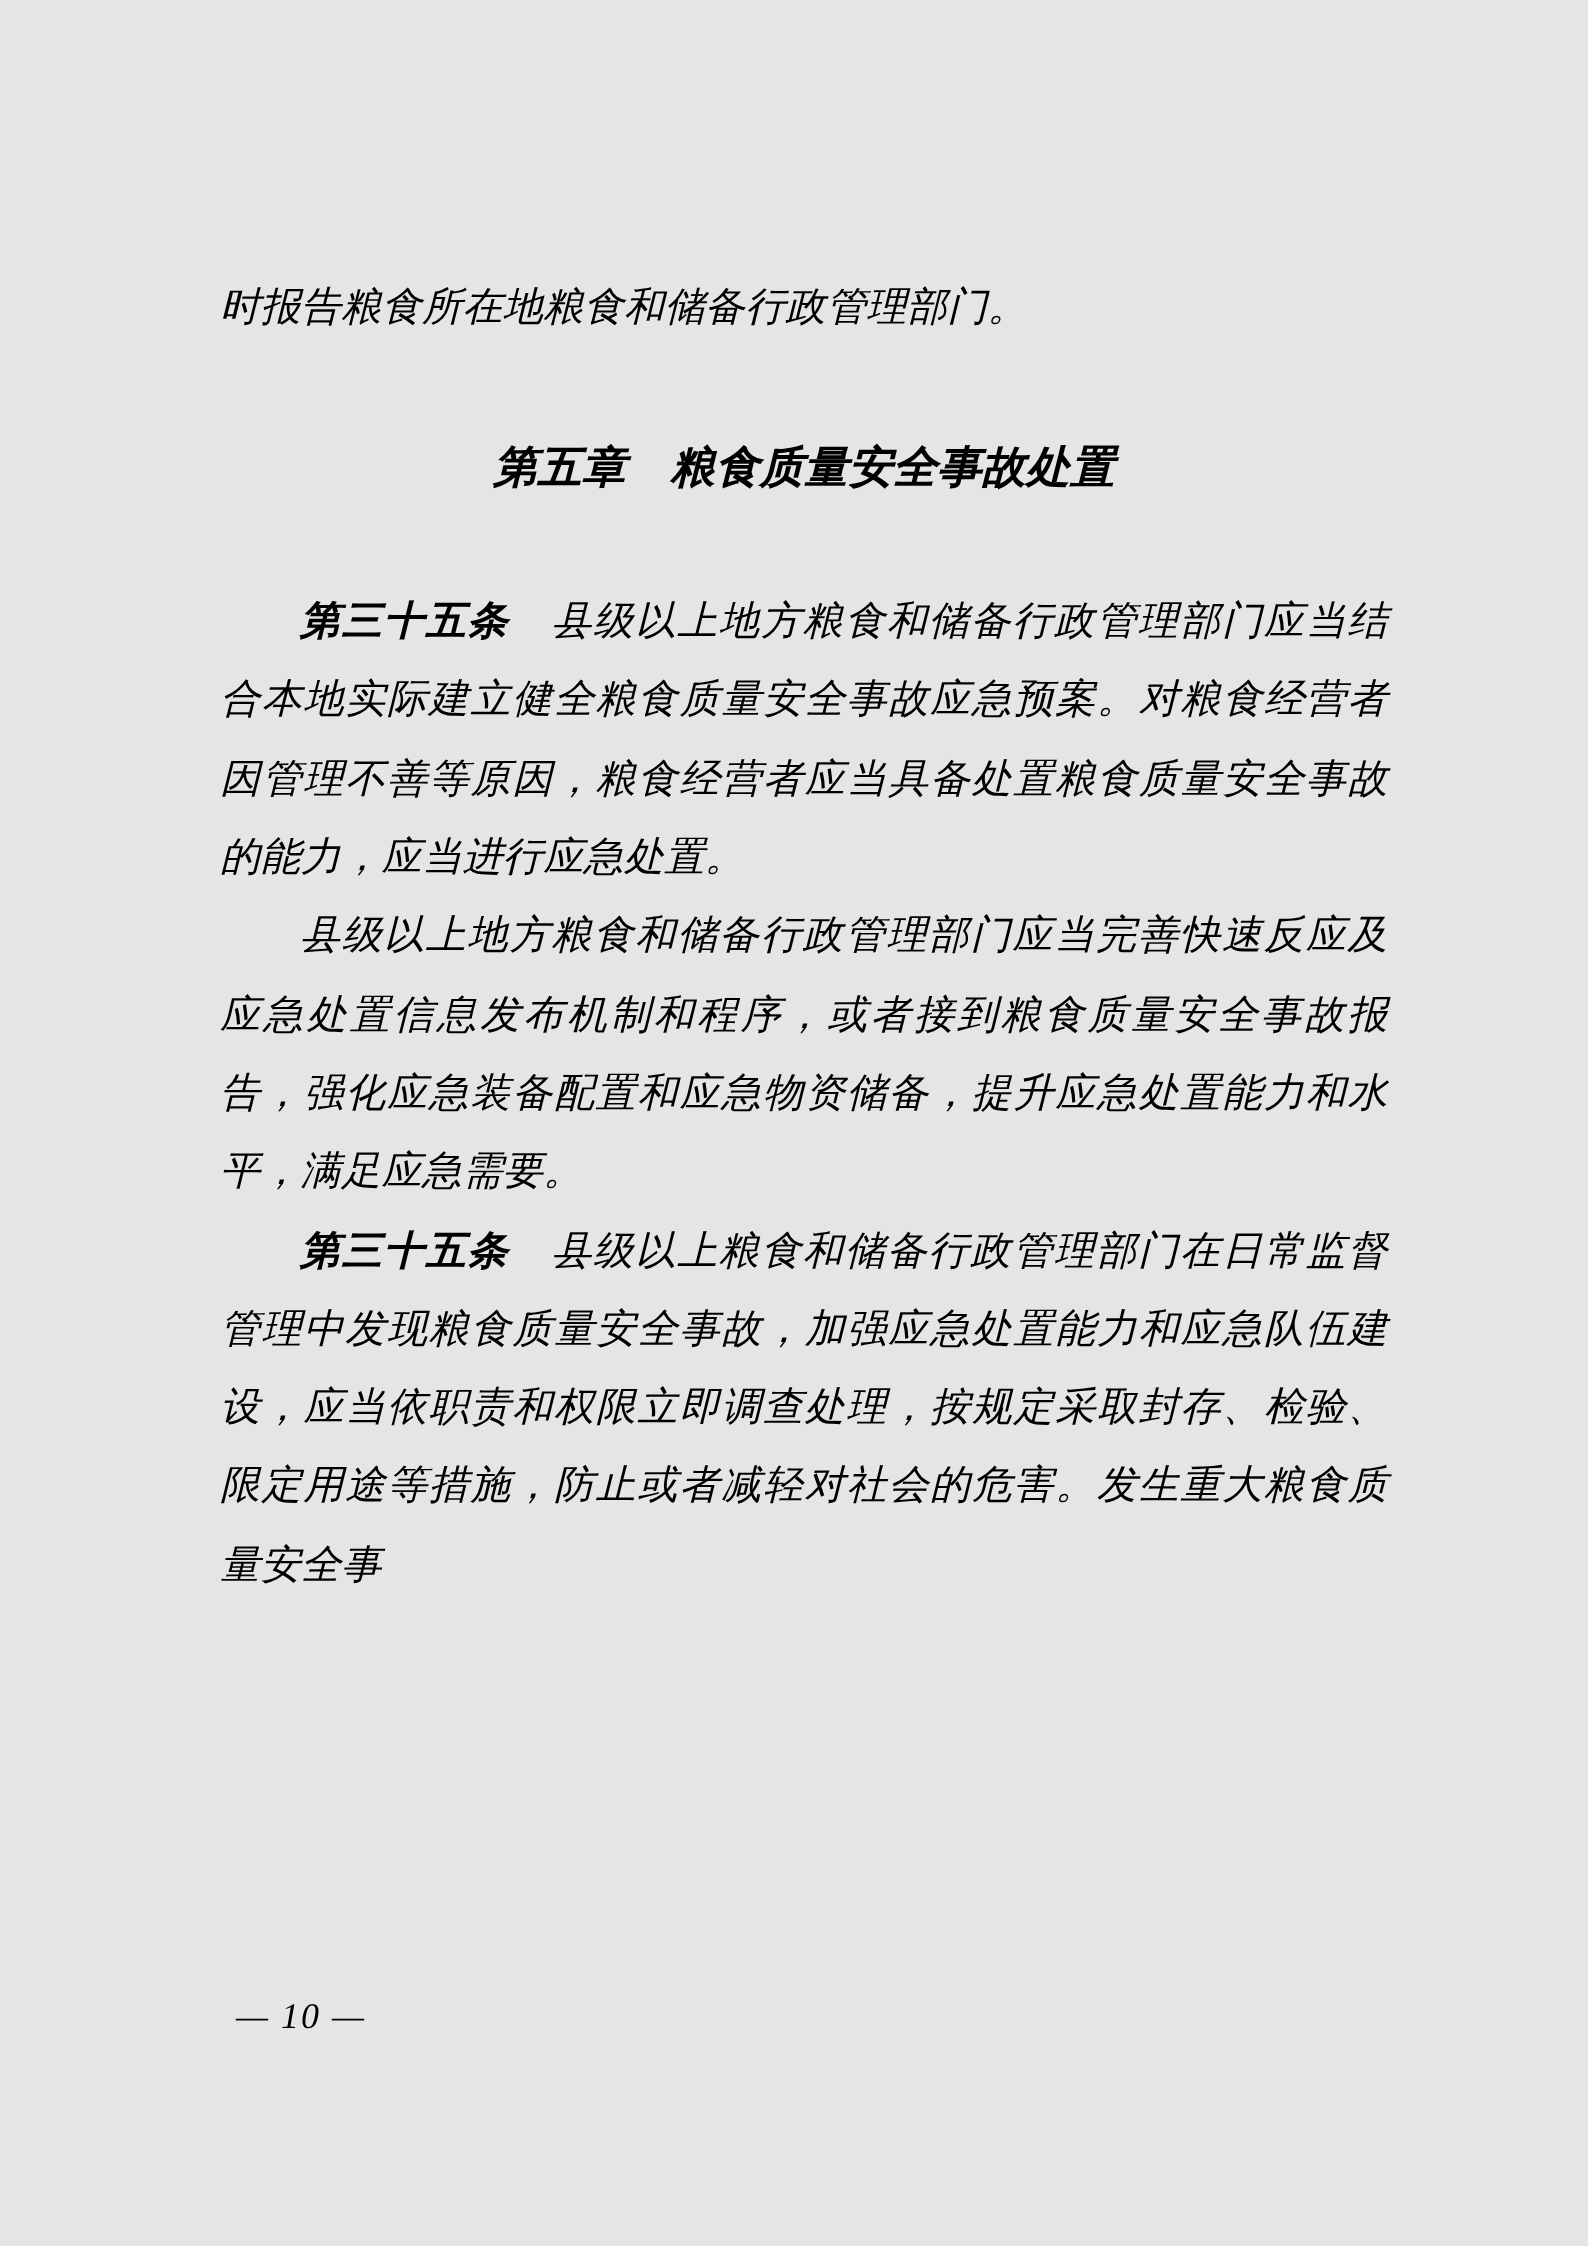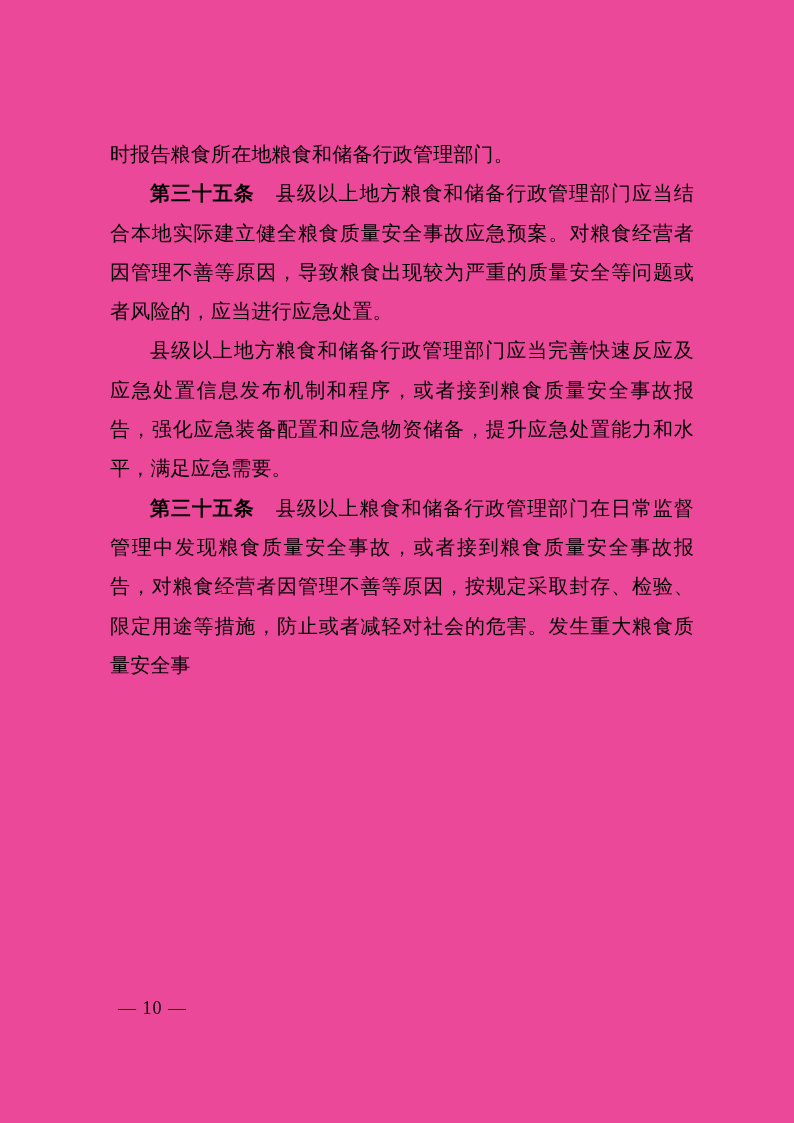--- a/index.html
+++ b/index.html
@@ -6,21 +6,22 @@
   body {
     width: 794px; height: 1123px;
     background: #ffffff;
     font-family: "Liberation Serif", "DejaVu Serif", serif;
     color: #000000;
     position: relative;
     overflow: hidden;
   }
   .page {
     position: absolute; inset: 0;
-    background: #ec4899;
+    background: #e5e5e5;
+    font-style: italic;
   }
   .content {
     position: absolute;
     left: 110px; top: 135px;
     width: 584px;
     font-size: 20px;
     line-height: 39.3px;
     text-align: justify;
     letter-spacing: 0.2px;
   }
@@ -53,31 +54,32 @@
 </head>
 <body>
 
 <div class="page">
   <div class="content">
 
     <p class="para no-indent">
       <span>时报告粮食所在地粮食和储备行政管理部门。</span>
     </p>
 
+    <h2 class="chapter-heading">第五章　粮食质量安全事故处置</h2>
 
     <p class="para">
-      <span class="article-number">第三十五条　</span><span>县级以上地方粮食和储备行政管理部门应当结合本地实际建立健全粮食质量安全事故应急预案。对粮食经营者因管理不善等原因，导致粮食出现较为严重的质量安全等问题或者风险的，应当进行应急处置。</span>
+      <span class="article-number">第三十五条　</span><span>县级以上地方粮食和储备行政管理部门应当结合本地实际建立健全粮食质量安全事故应急预案。对粮食经营者因管理不善等原因，粮食经营者应当具备处置粮食质量安全事故的能力，应当进行应急处置。</span>
     </p>
 
     <p class="para">
       <span>县级以上地方粮食和储备行政管理部门应当完善快速反应及应急处置信息发布机制和程序，或者接到粮食质量安全事故报告，强化应急装备配置和应急物资储备，提升应急处置能力和水平，满足应急需要。</span>
     </p>
 
 
 
     <p class="para">
-      <span class="article-number">第三十五条　</span><span>县级以上粮食和储备行政管理部门在日常监督管理中发现粮食质量安全事故，或者接到粮食质量安全事故报告，对粮食经营者因管理不善等原因，按规定采取封存、检验、限定用途等措施，防止或者减轻对社会的危害。发生重大粮食质量安全事</span>
+      <span class="article-number">第三十五条　</span><span>县级以上粮食和储备行政管理部门在日常监督管理中发现粮食质量安全事故，加强应急处置能力和应急队伍建设，应当依职责和权限立即调查处理，按规定采取封存、检验、限定用途等措施，防止或者减轻对社会的危害。发生重大粮食质量安全事</span>
     </p>
 
   </div>
 
   <div class="page-number">— 10 —</div>
 </div>
 
 </body></html>

